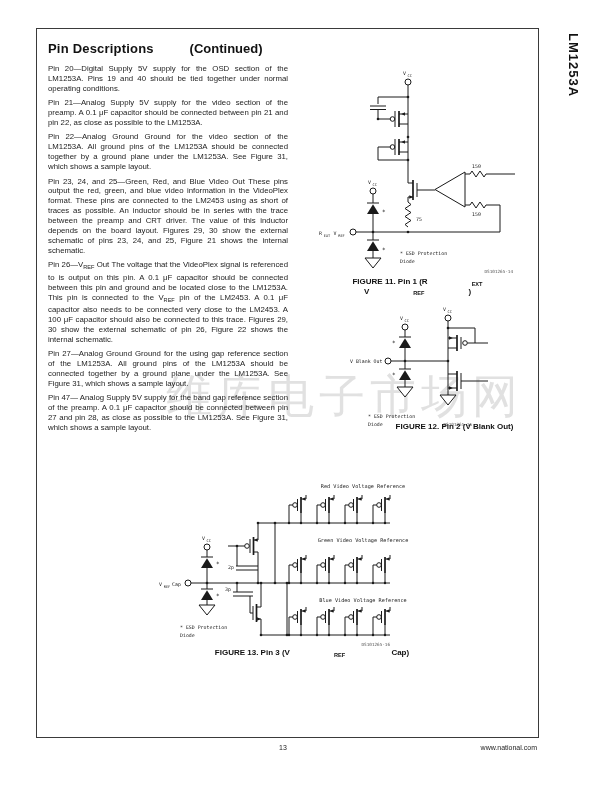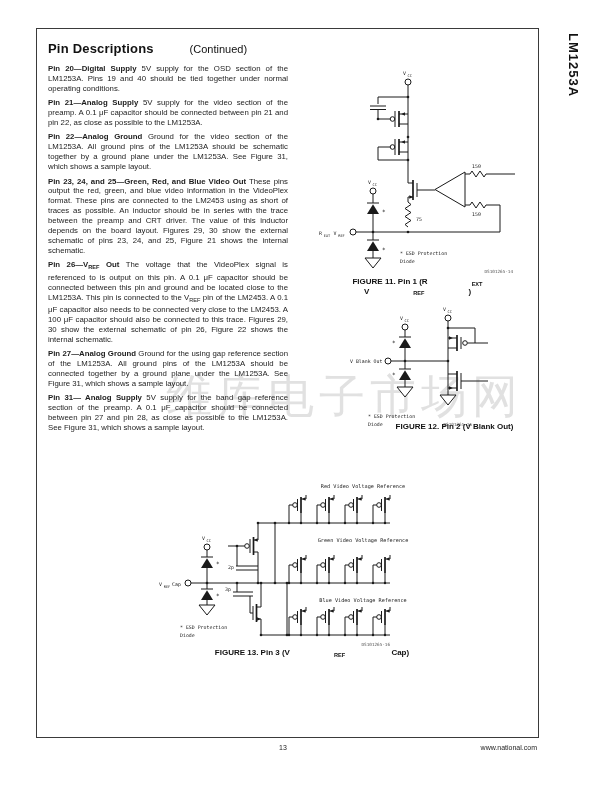--- a/index.html
+++ b/index.html
@@ -8,23 +8,23 @@
   #border-box{position:absolute;left:36px;top:28px;width:501px;height:708px;
         border:1.5px solid #3a3a3a;}
   #side-title{position:absolute;left:566px;top:33px;writing-mode:vertical-rl;
         font-size:13px;font-weight:bold;letter-spacing:1px;color:#111;}
   #watermark{position:absolute;left:166px;top:366px;width:380px;font-size:46px;
         color:#c9c9c9;opacity:.55;letter-spacing:5px;white-space:nowrap;
         font-family:"DejaVu Sans",sans-serif;pointer-events:none;}
   
   #left-col{position:absolute;left:48px;top:41px;width:240px;}
   .h1{font-size:13px;font-weight:bold;letter-spacing:.2px;color:#111;margin:0 0 8px 0;}
-  .h1 .cont{font-size:11px;font-weight:normal;letter-spacing:0;padding-left:32px;}
+  .h1 .cont{font-size:13px;font-weight:bold;letter-spacing:0;padding-left:32px;}
   .para{font-size:7.8px;line-height:9.9px;text-align:justify;margin:0 0 4.5px 0;}
-  .para span.b{font-weight:bold;}
+  .para span.b{font-weight:normal;}
   .para span.i, .cap span.i{}
   .para span.sub, .cap span.sub{font-size:5.6px;vertical-align:-1.5px;}
   
   #right-head{position:absolute;left:300px;top:41px;width:240px;}
   .cap{position:absolute;text-align:center;font-size:8px;font-weight:bold;color:#111;}
   .cap span.b{font-weight:bold;margin-left:44px;}
   
   svg{position:absolute;overflow:visible;}
   .w{stroke:#1a1a1a;stroke-width:1;fill:none;}
   .ch{stroke:#1a1a1a;stroke-width:1.7;fill:none;}
@@ -51,25 +51,25 @@
 
   <div id="side-title">LM1253A</div>
 
   <div id="left-col">
     <h1 class="h1">
       <span>Pin Descriptions</span>
       <span class="cont">(Continued)</span>
     </h1>
     <p class="para"><span class="b">Pin 20—Digital Supply</span><span> 5V supply for the OSD section of the LM1253A. Pins 19 and 40 should be tied together under normal operating conditions.</span></p>
     <p class="para"><span class="b">Pin 21—Analog Supply</span><span> 5V supply for the video section of the preamp. A 0.1 μF capacitor should be connected between pin 21 and pin 22, as close as possible to the LM1253A.</span></p>
-    <p class="para"><span class="b">Pin 22—Analog Ground</span><span> Ground for the video section of the LM1253A. All ground pins of the LM1253A should be schematic together by a ground plane under the LM1253A. See </span><span class="i">Figure 31</span><span>, which shows a sample layout.</span></p>
+    <p class="para"><span class="b">Pin 22—Analog Ground</span><span> Ground for the video section of the LM1253A. All ground pins of the LM1253A should be connected together by a ground plane under the LM1253A. See </span><span class="i">Figure 31</span><span>, which shows a sample layout.</span></p>
     <p class="para"><span class="b">Pin 23, 24, and 25—Green, Red, and Blue Video Out</span><span> These pins output the red, green, and blue video information in the VideoPlex format. These pins are connected to the LM2453 using as short of traces as possible. An inductor should be in series with the trace between the preamp and CRT driver. The value of this inductor depends on the board layout. </span><span class="i">Figures 29, 30</span><span> show the external schematic of pins 23, 24, and 25, </span><span class="i">Figure 21</span><span> shows the internal schematic.</span></p>
     <p class="para"><span class="b">Pin 26—V</span><span class="b sub">REF</span><span class="b"> Out</span><span> The voltage that the VideoPlex signal is referenced to is output on this pin. A 0.1 μF capacitor should be connected between this pin and ground and be located close to the LM1253A. This pin is connected to the V</span><span class="sub">REF</span><span> pin of the LM2453. A 0.1 μF capacitor also needs to be connected very close to the LM2453. A 100 μF capacitor should also be connected to this trace. </span><span class="i">Figures 29, 30</span><span> show the external schematic of pin 26, </span><span class="i">Figure 22</span><span> shows the internal schematic.</span></p>
     <p class="para"><span class="b">Pin 27—Analog Ground</span><span> Ground for the using gap reference section of the LM1253A. All ground pins of the LM1253A should be connected together by a ground plane under the LM1253A. See </span><span class="i">Figure 31</span><span>, which shows a sample layout.</span></p>
-    <p class="para"><span class="b">Pin 31— Analog Supply</span><span> 5V supply for the band gap reference section of the preamp. A 0.1 μF capacitor should be connected between pin 27 and pin 28, as close as possible to the LM1253A. See </span><span class="i">Figure 31</span><span>, which shows a sample layout.</span></p>
+    <p class="para"><span class="b">Pin 47— Analog Supply</span><span> 5V supply for the band gap reference section of the preamp. A 0.1 μF capacitor should be connected between pin 27 and pin 28, as close as possible to the LM1253A. See </span><span class="i">Figure 31</span><span>, which shows a sample layout.</span></p>
   </div>
 
 
   <svg width="0" height="0">
     <defs>
       <g id="dio">
         <path class="w" d="M-6,0 H6"></path>
         <path class="fillb" d="M-6,11 L6,11 L0,1.2 Z"></path>
       </g>
       <g id="gnd">

